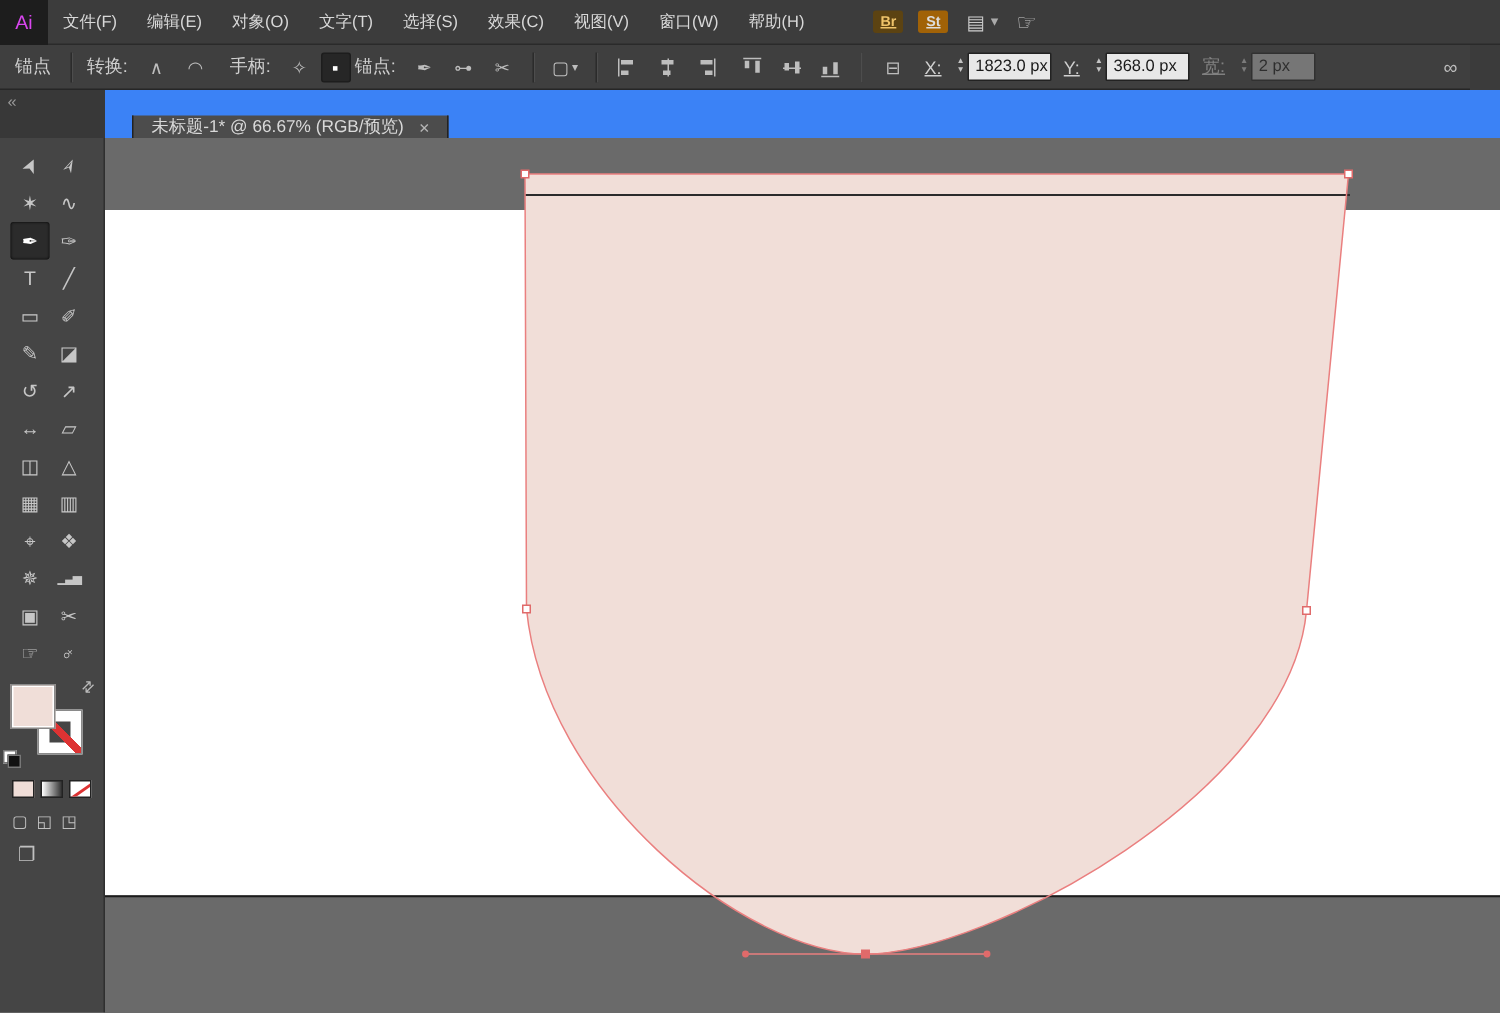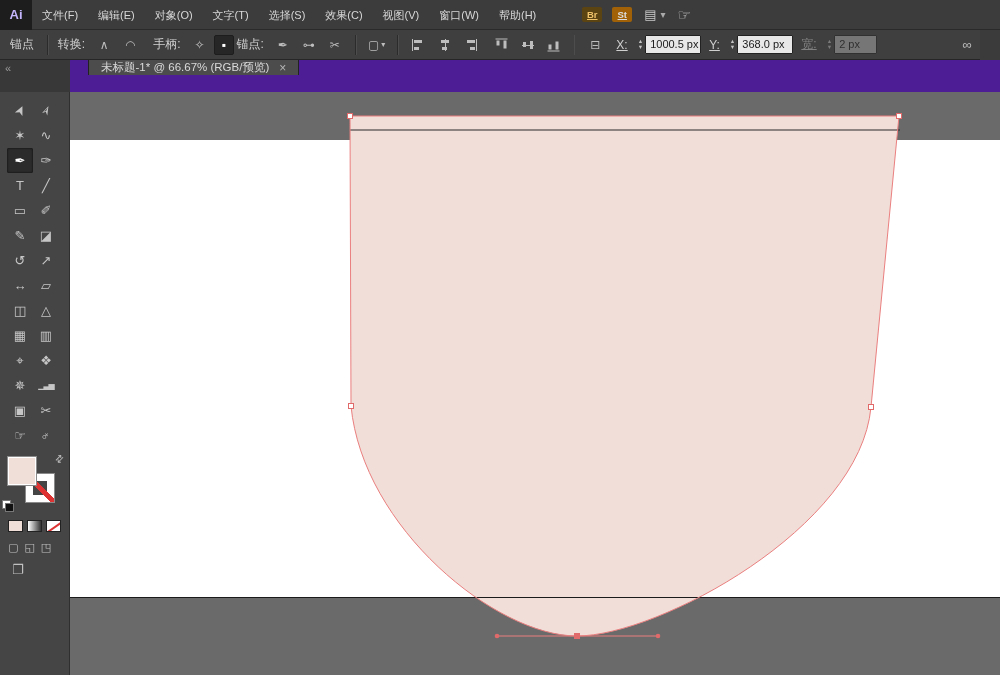--- a/index.html
+++ b/index.html
@@ -2,21 +2,21 @@
 <html><head>
 <meta charset="utf-8">
 <style>
   html,body{margin:0;padding:0;width:1000px;height:675px;overflow:hidden;
     font-family:"Liberation Sans","DejaVu Sans",sans-serif;background:#3b3b3b;}
   #app{position:relative;width:1000px;height:675px;}
 
   
   #menubar{position:absolute;left:0;top:0;width:1000px;height:30px;background:#3c3c3c;
     border-bottom:1px solid #2a2a2a;display:flex;align-items:center;box-sizing:border-box;}
-  #logo{width:32px;height:30px;background:#1d1d1d;color:#c4b5fd;font-weight:bold;
+  #logo{width:32px;height:30px;background:#1d1d1d;color:#d946ef;font-weight:normal;
     font-size:13px;display:flex;align-items:center;justify-content:center;}
   .mitem{padding:0 10px;font-size:11px;color:#d8d8d8;line-height:30px;cursor:default;}
   .badge{width:20px;height:15px;border-radius:2px;font-size:9.5px;font-weight:bold;
     display:flex;align-items:center;justify-content:center;margin-left:10px;text-decoration:underline;}
   .badge.br{background:#5c4312;color:#eec36a;}
   .badge.st{background:#a16207;color:#dddddd;}
   .mico{color:#c9c9c9;font-size:13px;margin-left:12px;}
   .mico.small{font-size:10px;margin-left:4px;color:#aaaaaa;}
 
   
@@ -43,22 +43,22 @@
   .alg.c{border-left:none;background:linear-gradient(#bdbdbd,#bdbdbd) 6px 0/1px 100% no-repeat;}
   .alg.c::before{left:2px;}.alg.c::after{left:3px;}
   .alg.r{transform:scaleX(-1);}
   .alg.v{transform:rotate(90deg);}
   .alg.vc{transform:rotate(90deg);}
   .alg.vb{transform:rotate(90deg) scaleX(-1);}
 
   
   #docktop{position:absolute;left:0;top:60px;width:70px;height:32px;background:#383838;
     color:#9a9a9a;font-size:11px;padding:2px 0 0 5px;box-sizing:border-box;}
-  #tabstrip{position:absolute;left:70px;top:60px;width:930px;height:32px;background:#4c1d95;
-    display:flex;align-items:flex-start;}
+  #tabstrip{position:absolute;left:70px;top:60px;width:930px;height:32px;background:#3b82f6;
+    display:flex;align-items:flex-end;}
   #doctab{margin-left:18px;background:#4c4c4c;border-right:1px solid #222222;
     border-left:1px solid #222222;display:flex;align-items:center;padding:0 12px;}
   #doctab .title{font-size:11.5px;color:#d9d9d9;}
   #doctab .close{font-size:12px;color:#b5b5b5;margin-left:10px;}
 
   
   #tooldock{position:absolute;left:0;top:92px;width:70px;height:583px;background:#454545;
     border-right:1px solid #2f2f2f;box-sizing:border-box;}
   #toolgrid{display:grid;grid-template-columns:26px 26px;grid-auto-rows:25px;margin:6px 0 0 7px;}
   .tc{display:flex;align-items:center;justify-content:center;color:#c6c6c6;font-size:13px;cursor:default;}
@@ -150,21 +150,21 @@
     <span class="cbtn">
         <span class="alg c vc"></span>
       </span>
     <span class="cbtn">
         <span class="alg v vb"></span>
       </span>
     <span class="sep"></span>
     <span class="cbtn">⊟</span>
     <span class="clabel" style="margin-left:8px;text-decoration:underline">X:</span>
     <span class="spin"></span>
-    <span class="cfield">1000.5 px</span>
+    <span class="cfield">1823.0 px</span>
     <span class="clabel" style="margin-left:8px;text-decoration:underline">Y:</span>
     <span class="spin"></span>
     <span class="cfield">368.0 px</span>
     <span class="clabel dis" style="margin-left:8px;text-decoration:underline">宽:</span>
     <span class="spin dis"></span>
     <span class="cfield dis" style="width:40px;background:#b9b9b9">2 px</span>
     <span class="cbtn" style="margin-left:78px;font-size:13px">∞</span>
   </div>
 
   <div id="docktop">

